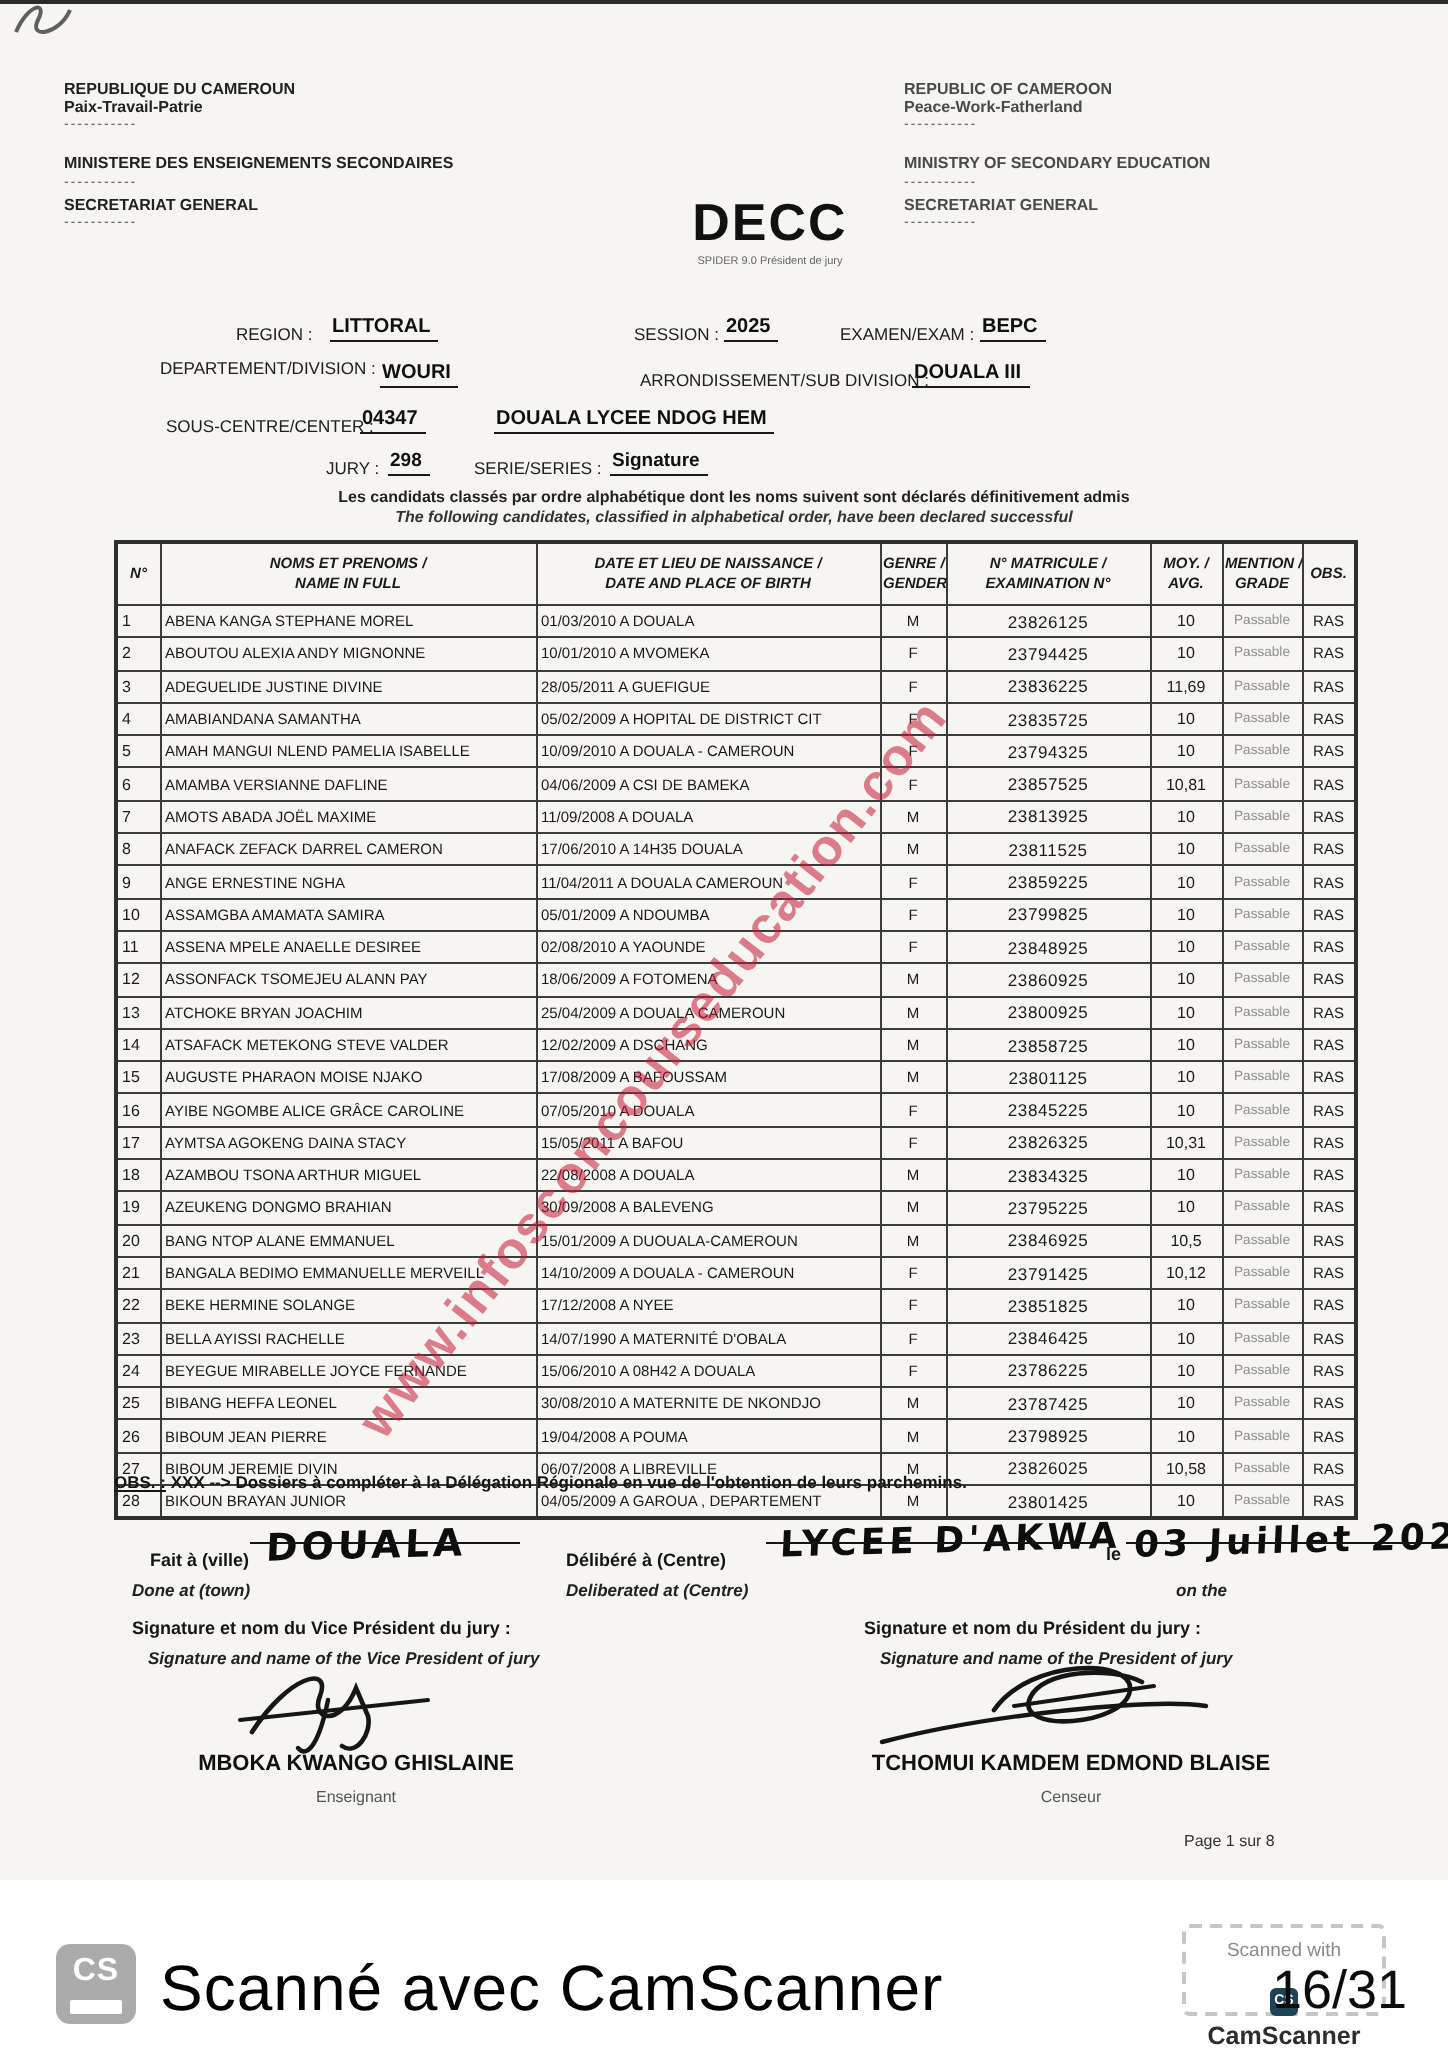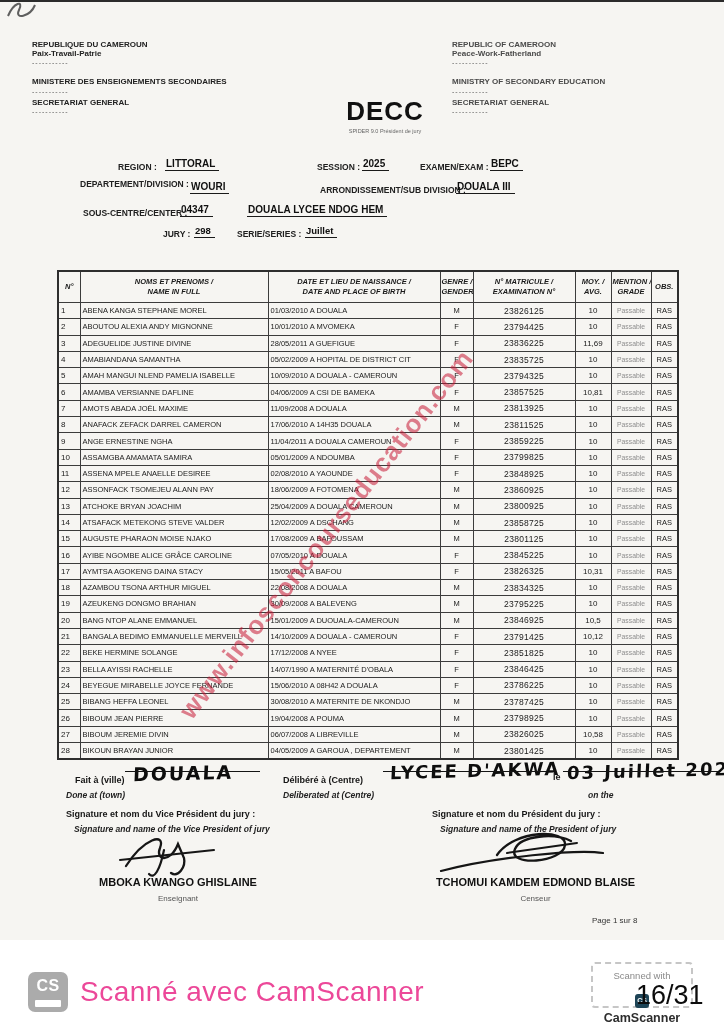--- a/index.html
+++ b/index.html
@@ -17,21 +17,21 @@
   .gov .gap{height:8px;}
 
   .title-wrap{position:absolute;left:80px;top:96px;width:610px;text-align:center;}
   .decc{font-size:26px;font-weight:bold;letter-spacing:1px;color:#111;}
   .subtitle{font-family:"Liberation Serif",serif;font-style:italic;font-weight:bold;
             font-size:15.5px;color:#141414;margin-top:3px;}
   .subnote{font-size:5.5px;color:#666;margin-top:1px;}
 
   
   .info{position:absolute;left:0;top:0;width:724px;height:270px;}
-  .ilabel{position:absolute;font-weight:bold;font-size:8.5px;white-space:nowrap;color:#202020;}
+  .ilabel{position:absolute;font-weight:normal;font-size:8.5px;white-space:nowrap;color:#202020;}
   .uval{position:absolute;font-weight:bold;font-size:10px;white-space:nowrap;color:#101010;
         border-bottom:1.5px solid #1a1a1a;padding:0 4px 1px 1px;}
   .notes{position:absolute;left:57px;top:244px;width:620px;text-align:center;}
   .note-fr{font-size:8px;font-weight:bold;color:#222;}
   .note-en{font-size:8px;font-weight:bold;font-style:italic;color:#333;margin-top:1px;}
 
   
   .tbl-wrap{position:absolute;left:57px;top:270px;}
   table{border-collapse:collapse;width:620px;table-layout:fixed;background:transparent;}
   th,td{border:1px solid #3c3c3c;overflow:hidden;white-space:nowrap;}
@@ -70,21 +70,21 @@
   .sig-role{position:absolute;font-size:8px;color:#555;text-align:center;}
   .page-note{position:absolute;left:592px;top:916px;font-size:8px;color:#333;}
 
   
   .cs-footer{position:absolute;left:0;top:940px;width:724px;height:84px;background:#ffffff;}
   .cs-logo{position:absolute;left:28px;top:32px;width:40px;height:40px;background:#ababab;
            border-radius:7px;}
   .cs-logo-text{position:absolute;left:0;top:5px;width:40px;text-align:center;color:#fff;
                 font-weight:bold;font-size:16px;letter-spacing:.5px;}
   .cs-logo-bar{position:absolute;left:7px;bottom:5px;width:26px;height:7px;background:#fff;border-radius:1px;}
-  .cs-text{position:absolute;left:80px;top:36px;font-size:28px;color:#ec4899;letter-spacing:.5px;}
+  .cs-text{position:absolute;left:80px;top:36px;font-size:32px;color:#000000;letter-spacing:.5px;}
   .cs-badge{position:absolute;left:591px;top:22px;width:102px;height:46px;background:#fff;
             border:2px dashed #c6c6c6;border-radius:4px;box-sizing:border-box;text-align:center;}
   .cs-badge-line1{font-size:9.5px;color:#8a8a8a;margin-top:6px;}
   .cs-badge-line2{margin-top:13px;display:flex;align-items:center;justify-content:center;gap:3px;flex-direction:column;}
   .cs-mini{display:inline-block;width:14px;height:14px;background:#1d4456;border-radius:3px;color:#fff;
            font-size:7px;font-weight:bold;line-height:14px;text-align:center;}
   .cs-brand{font-size:12.5px;font-weight:bold;color:#2d2d2d;}
   .page-counter{position:absolute;left:636px;top:40px;font-size:27px;color:#0c0c0c;z-index:9;}
   svg.sig{position:absolute;}
 </style>
@@ -136,23 +136,25 @@
     <span class="ilabel" style="left:320px;top:185px">ARRONDISSEMENT/SUB DIVISION :</span>
     <span class="uval" style="left:456px;top:181px">DOUALA III</span>
 
     <span class="ilabel" style="left:83px;top:208px">SOUS-CENTRE/CENTER :</span>
     <span class="uval" style="left:180px;top:204px">04347</span>
     <span class="uval" style="left:247px;top:204px">DOUALA LYCEE NDOG HEM</span>
 
     <span class="ilabel" style="left:163px;top:229px">JURY :</span>
     <span class="uval" style="left:194px;top:225px;font-size:9.5px">298</span>
     <span class="ilabel" style="left:237px;top:229px">SERIE/SERIES :</span>
-    <span class="uval" style="left:305px;top:225px;font-size:9.5px">Juillet</span>
+    <span class="uval" style="left:305px;top:225px;font-size:9.5px">Signature</span>
 
     <div class="notes">
+      <div class="note-fr">Les candidats classés par ordre alphabétique dont les noms suivent sont déclarés définitivement admis</div>
+      <div class="note-en">The following candidates, classified in alphabetical order, have been declared successful</div>
     </div>
   </div>
 
   <div class="tbl-wrap">
     <table>
       <colgroup>
         <col class="w-num">
           <col class="w-name">
           <col class="w-birth">
           <col class="w-g">
@@ -476,20 +478,24 @@
       <td class="c-grade">Passable</td>
       <td class="c-obs">RAS</td>
     </tr>
         </tbody>
     </table>
   </div>
 
   <div class="watermark">www.infosconcourseducation.com</div>
 
   <div class="obs">
+    <div class="obs-l1">
+      <span class="u">OBS. :</span>
+      <span>XXX --&gt; Dossiers à compléter à la Délégation Régionale en vue de l'obtention de leurs parchemins.</span>
+    </div>
   </div>
 
   <span class="blabel" style="left:75px;top:775px">Fait à (ville)</span>
   <span class="handwrite" style="left:133px;top:762px;font-size:19px">DOUALA</span>
   <span class="hline" style="left:125px;top:771px;width:135px"></span>
   <span class="blabel-en" style="left:66px;top:790px">Done at (town)</span>
 
   <span class="blabel" style="left:283px;top:775px">Délibéré à (Centre)</span>
   <span class="handwrite" style="left:390px;top:760px;font-size:18px">LYCEE D'AKWA</span>
   <span class="hline" style="left:383px;top:771px;width:163px"></span>

